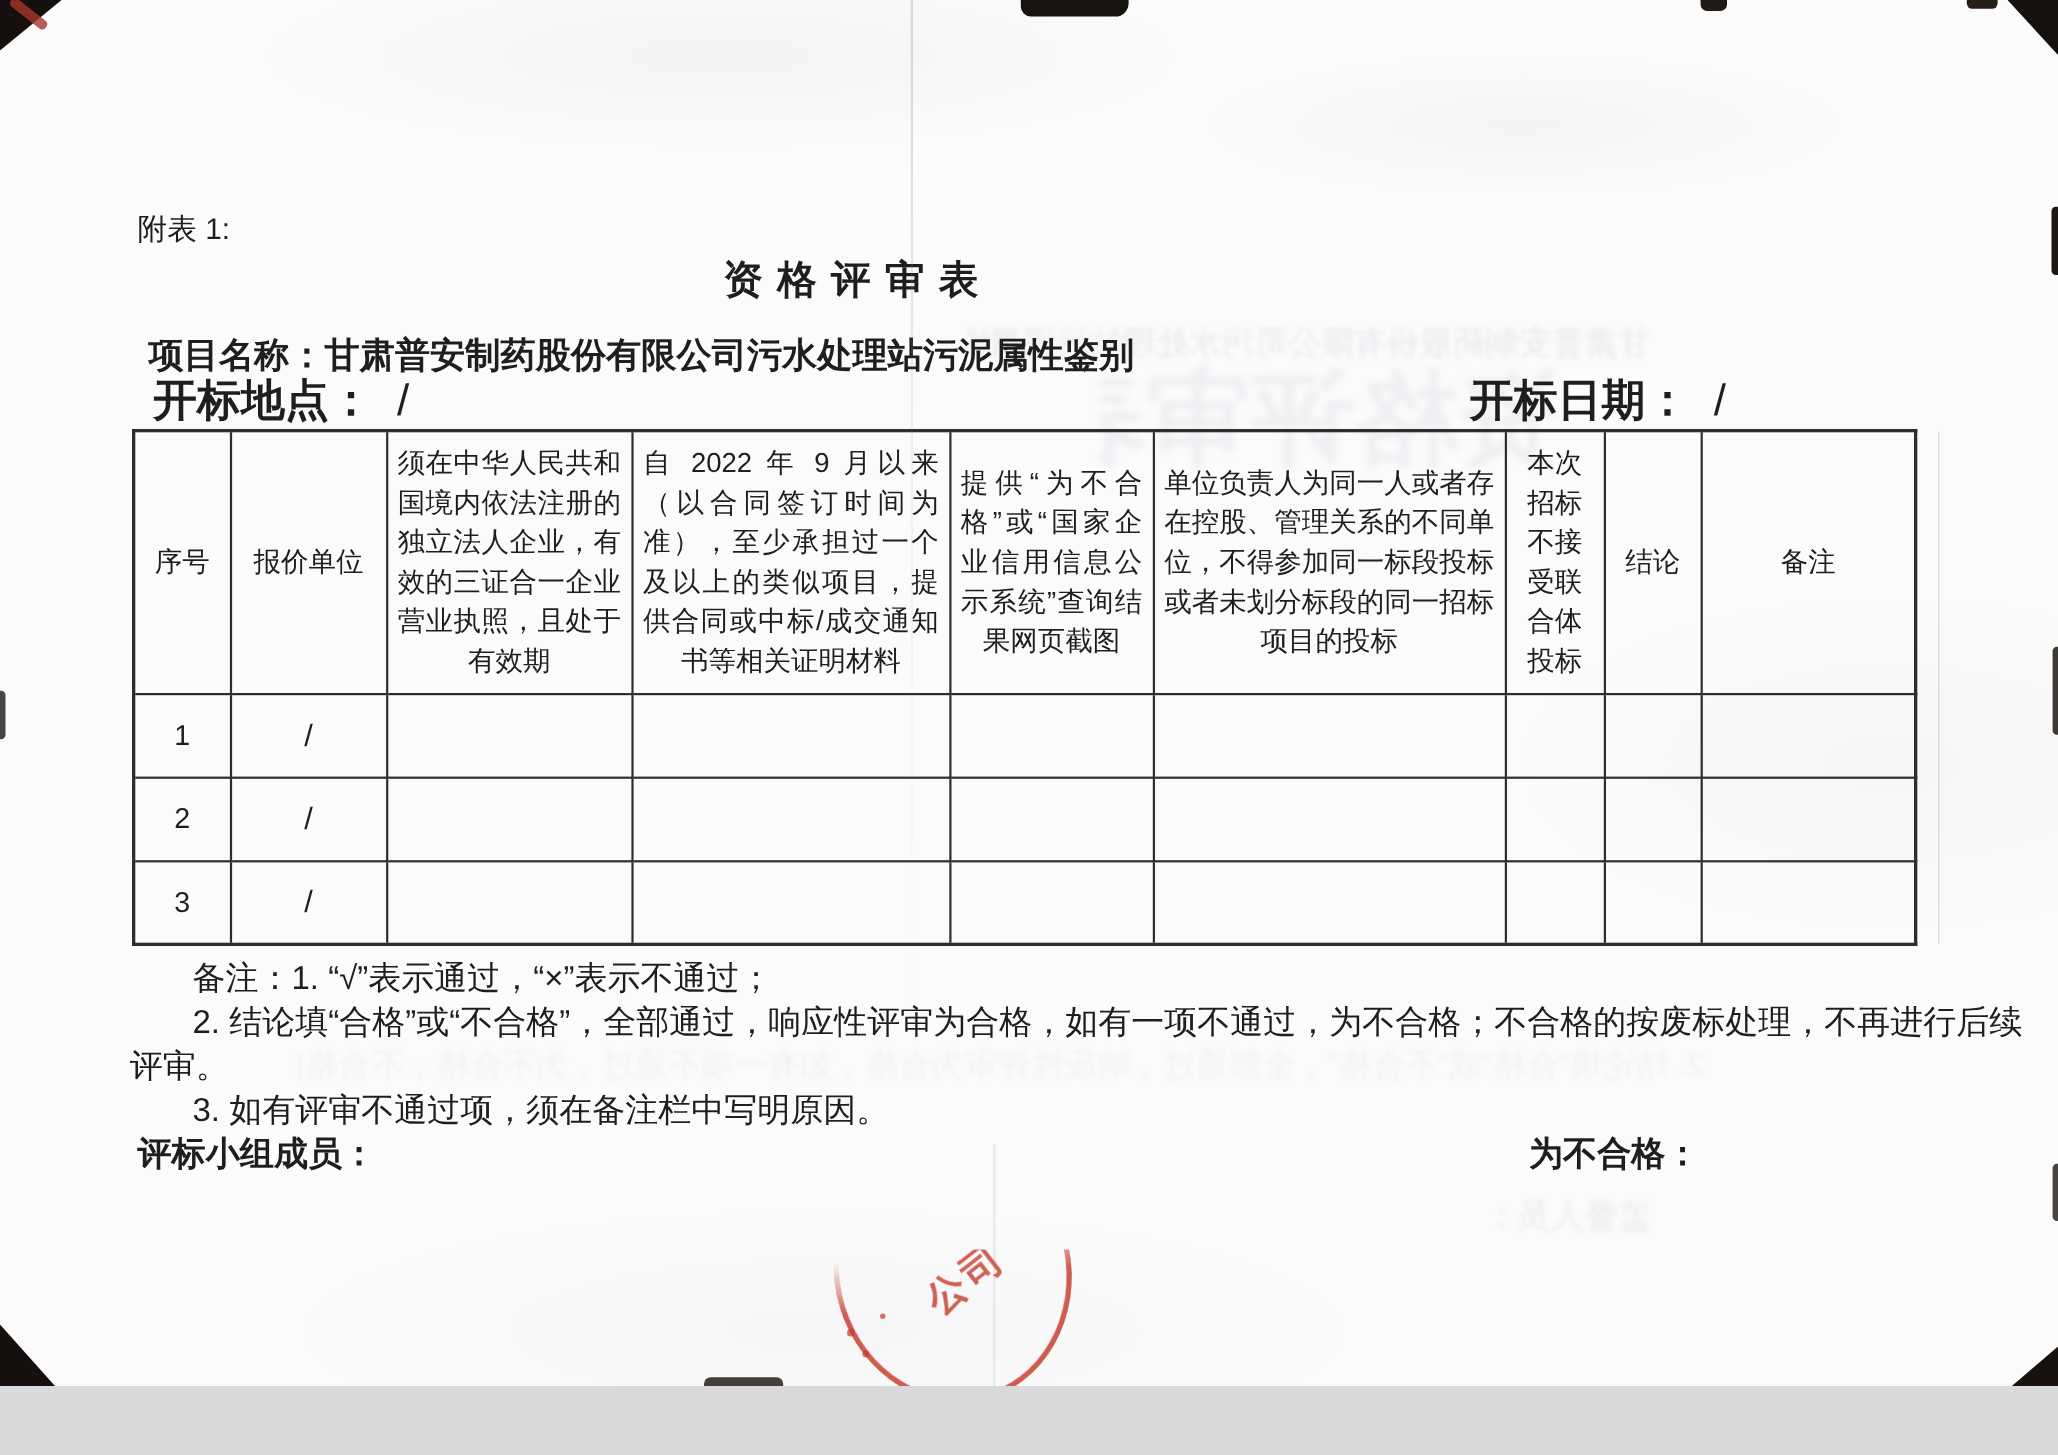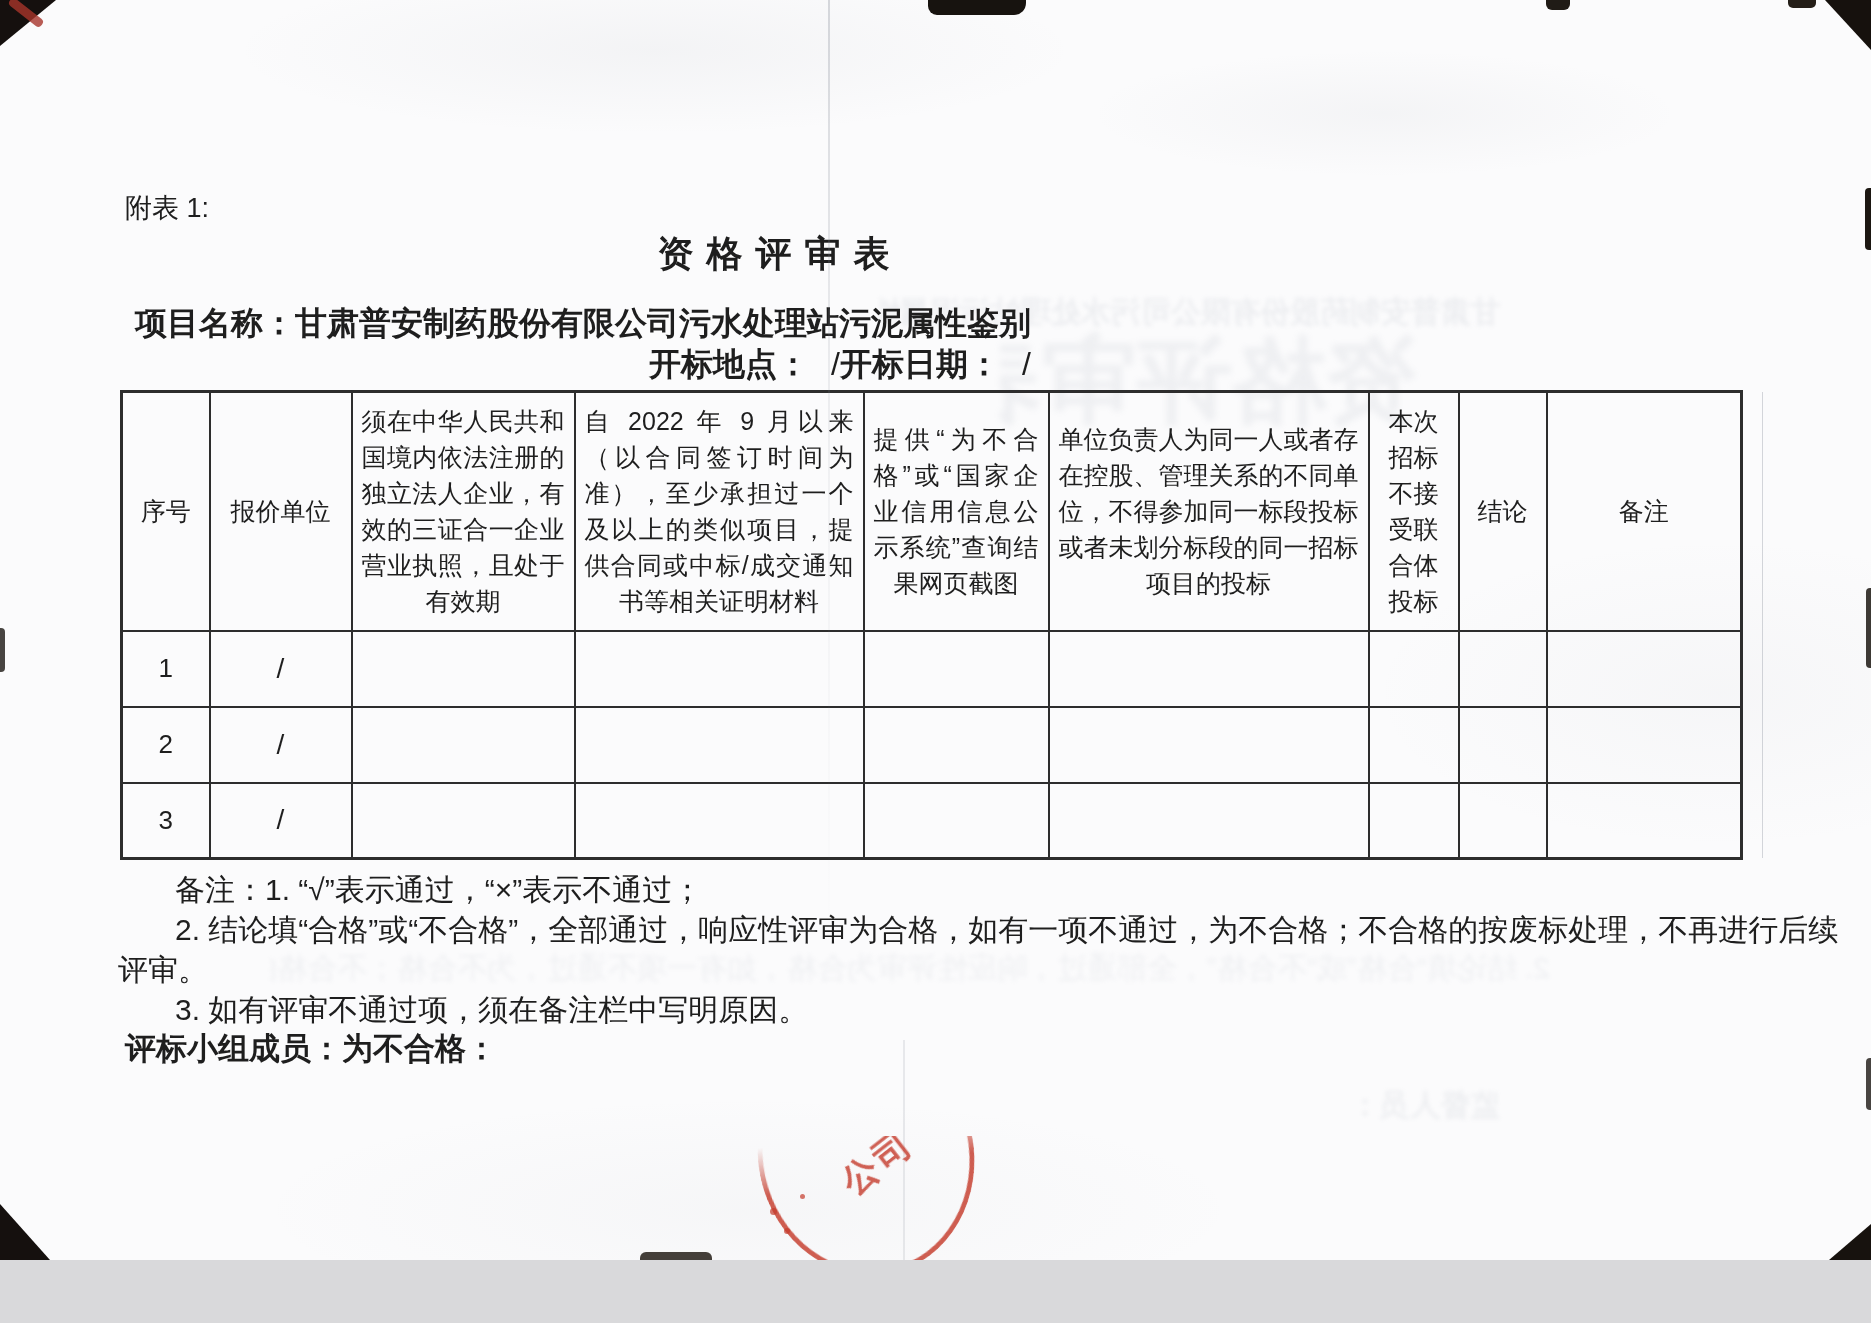--- a/index.html
+++ b/index.html
@@ -12,40 +12,40 @@
       radial-gradient(ellipse 500px 220px at 92% 55%, rgba(150,155,165,.05), transparent 70%),
       radial-gradient(ellipse 700px 160px at 40% 96%, rgba(150,155,165,.05), transparent 70%);
     font-family:Liberation Sans, sans-serif;
     color:#1e1e1e;
   }
   
   .attach{position:absolute;left:125px;top:190px;font-size:27px;z-index:2;}
   .title{position:absolute;left:430px;top:230px;width:700px;text-align:center;
          font-size:36px;font-weight:bold;letter-spacing:13px;z-index:2;}
   .project{position:absolute;left:125px;top:302px;font-size:32px;font-weight:600;z-index:2;white-space:nowrap;margin-left:10px;}
-  .metarow{position:absolute;left:125px;top:346px;width:1430px;display:flex;
-           justify-content:center;font-size:32px;font-weight:600;line-height:36px;z-index:2;}
+  .metarow{position:absolute;left:139px;top:346px;width:1430px;display:flex;
+           justify-content:space-between;font-size:40px;font-weight:600;line-height:36px;z-index:2;}
   .metarow .val{font-weight:normal;margin-left:22px;}
   
   table.qual{position:absolute;left:120px;top:390px;width:1620px;z-index:2;
              border-collapse:collapse;table-layout:fixed;border:3px solid #2d2d2d;}
   table.qual td{border:2px solid #2d2d2d;vertical-align:middle;overflow:hidden;}
   td.hc{font-size:25px;line-height:36px;padding:4px 9px;font-weight:normal;
         text-align:justify;text-align-last:center;}
   td.hc.single{text-align:center;}
   td.hc.narrow{padding:4px 19px;}
   td.seq{text-align:center;font-size:26px;}
   td.bidder{text-align:center;font-size:28px;}
   tr.hdr{height:239px;}
   tr.body{height:76px;}
   
   .notes{position:absolute;left:118px;top:870px;width:1722px;font-size:30px;line-height:40px;z-index:2;}
   .notes .n{text-indent:57px;}
   .footrow{position:absolute;left:125px;top:1028px;width:1420px;display:flex;
-           font-size:31px;font-weight:bold;z-index:2;}
+           justify-content:space-between;font-size:31px;font-weight:bold;z-index:2;}
   
   .stamp{position:absolute;left:752px;top:1136px;width:230px;height:140px;overflow:hidden;z-index:4;}
   .stamp-arc{position:absolute;left:6px;top:-102px;width:206px;height:232px;border:5px solid rgba(196,58,43,.82);
              border-radius:50%;transform:rotate(-12deg);filter:blur(.6px);
              -webkit-mask-image:linear-gradient(to bottom, transparent 38%, #000 58%);
              mask-image:linear-gradient(to bottom, transparent 38%, #000 58%);}
   .stamp-txt{position:absolute;left:86px;top:2px;font-size:36px;font-weight:bold;color:rgba(196,58,43,.8);
              transform:rotate(-38deg);filter:blur(.7px);letter-spacing:4px;z-index:5;}
   .stamp-dot{position:absolute;background:rgba(196,58,43,.7);border-radius:50%;filter:blur(.5px);}
   

